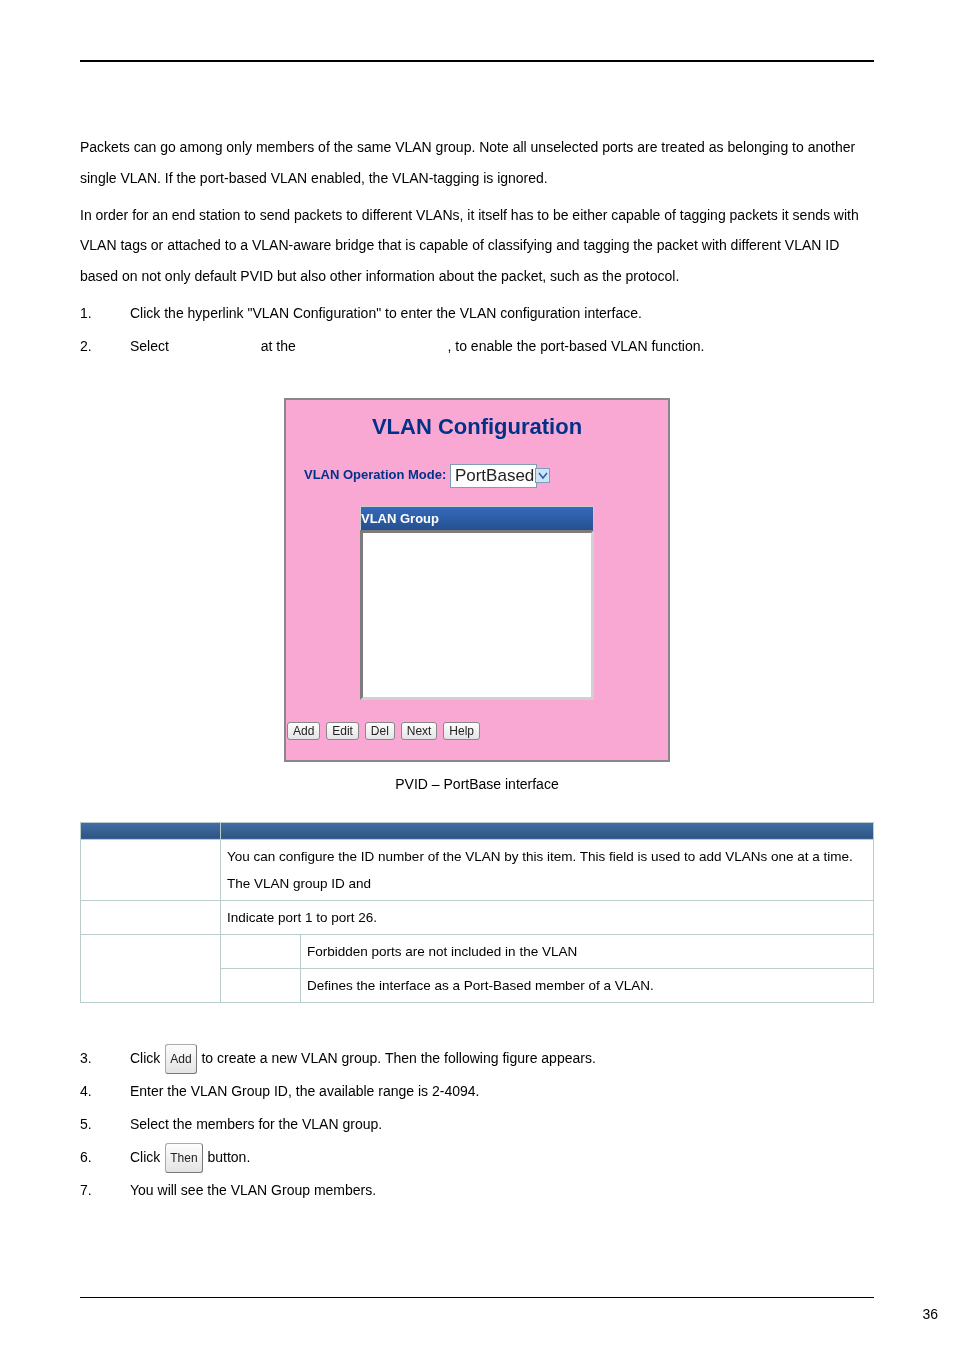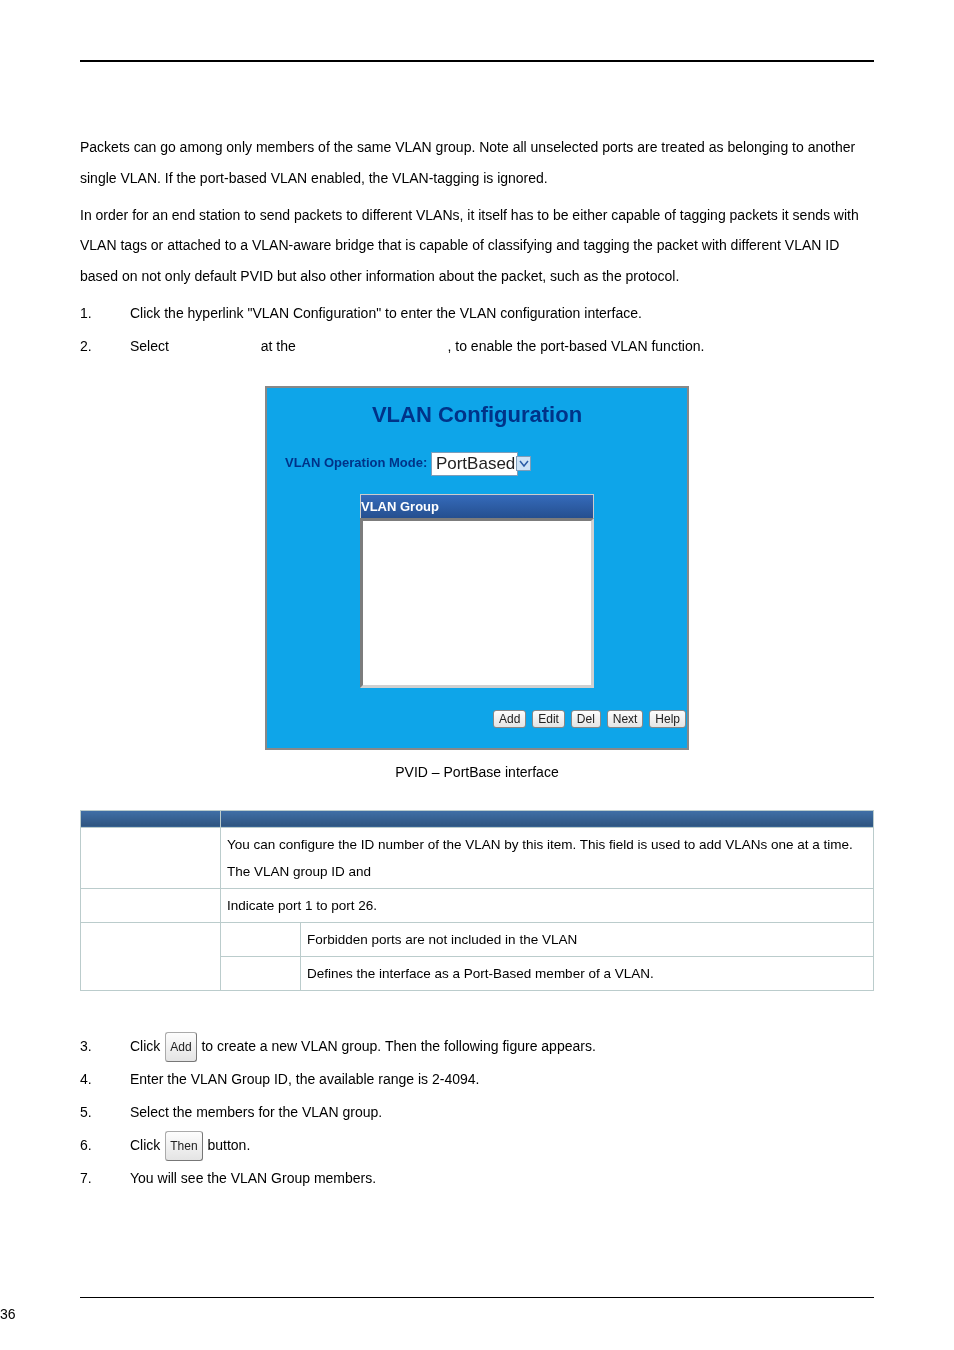--- a/index.html
+++ b/index.html
@@ -28,24 +28,24 @@
     align-items: baseline;
   }
   .step-num {
     width: 50px;
     flex-shrink: 0;
   }
   .step-content {
     flex: 1;
   }
   .figure {
-    margin: 24px auto 14px auto;
-    width: 424px;
+    margin: 36px auto 14px auto;
+    width: 386px;
     border: 2px solid #888;
-    background: #0ea5e9;
+    background: #f9a8d4;
   }
   .fig-title {
     font-family: Verdana, Arial, sans-serif;
     font-weight: bold;
     font-size: 22px;
     color: #003388;
     text-align: center;
     padding: 14px 0 20px 0;
   }
   .fig-mode-row {
@@ -92,21 +92,21 @@
     padding: 4px 0;
     border: 1px solid #ccc;
     border-bottom: none;
   }
   .vlan-group-box {
     height: 170px;
     border: 3px inset #d0d0d0;
     background: #fff;
   }
   .fig-buttons {
-    text-align: right;
+    text-align: left;
     padding: 4px 0 20px 0;
   }
   .fig-btn, .inline-btn {
     display: inline-block;
     font-size: 12px;
     font-family: Arial, sans-serif;
     border: 1px solid #888;
     border-radius: 3px;
     padding: 1px 5px;
     background: linear-gradient(#fdfdfd, #e4e4e4);
@@ -158,22 +158,22 @@
   }
   .bottom-rule {
     border-top: 1.5px solid #000;
     position: absolute;
     left: 80px; right: 80px;
     bottom: 52px;
   }
   .page-no {
     position: absolute;
     bottom: 28px;
-    left: 0; right: 0;
-    text-align: left;
+    left: 0; right: 16px;
+    text-align: right;
     font-size: 14px;
   }
 </style>
 </head>
 <body>
 
 <div class="top-rule"></div>
 
 <p class="body-text">Packets can go among only members of the same VLAN group. Note all unselected ports are treated as belonging to another single VLAN. If the port-based VLAN enabled, the VLAN-tagging is ignored.</p>
 <p class="body-text">In order for an end station to send packets to different VLANs, it itself has to be either capable of tagging packets it sends with VLAN tags or attached to a VLAN-aware bridge that is capable of classifying and tagging the packet with different VLAN ID based on not only default PVID but also other information about the packet, such as the protocol.</p>

